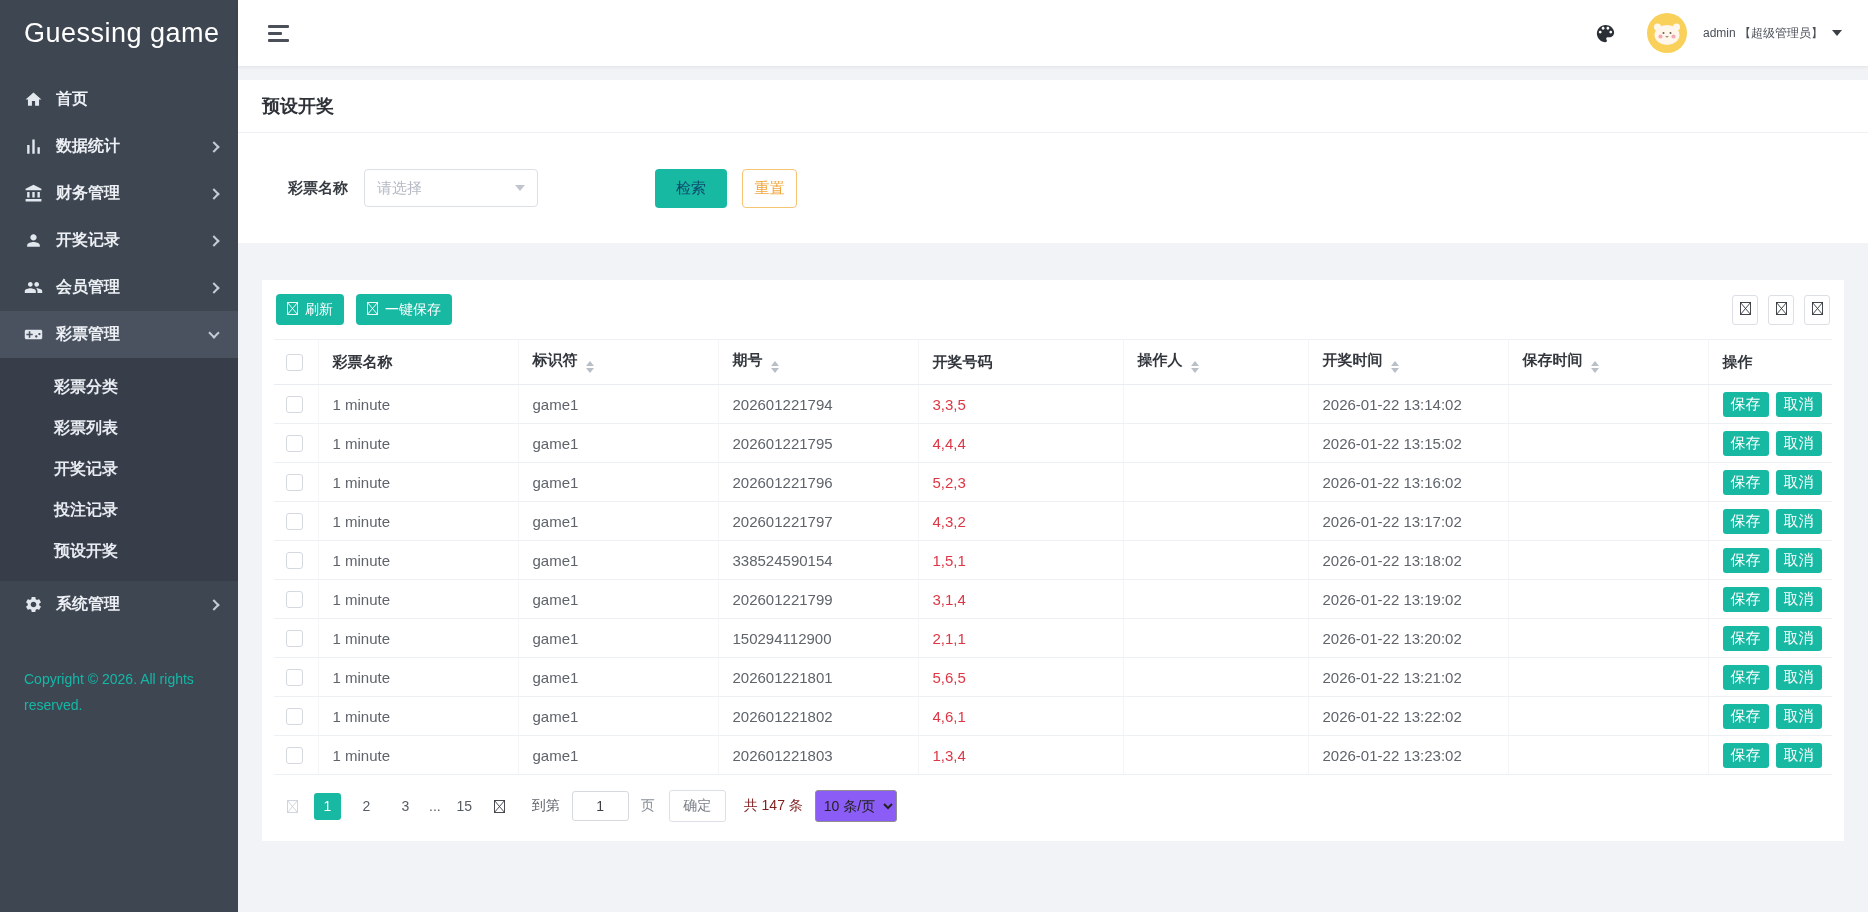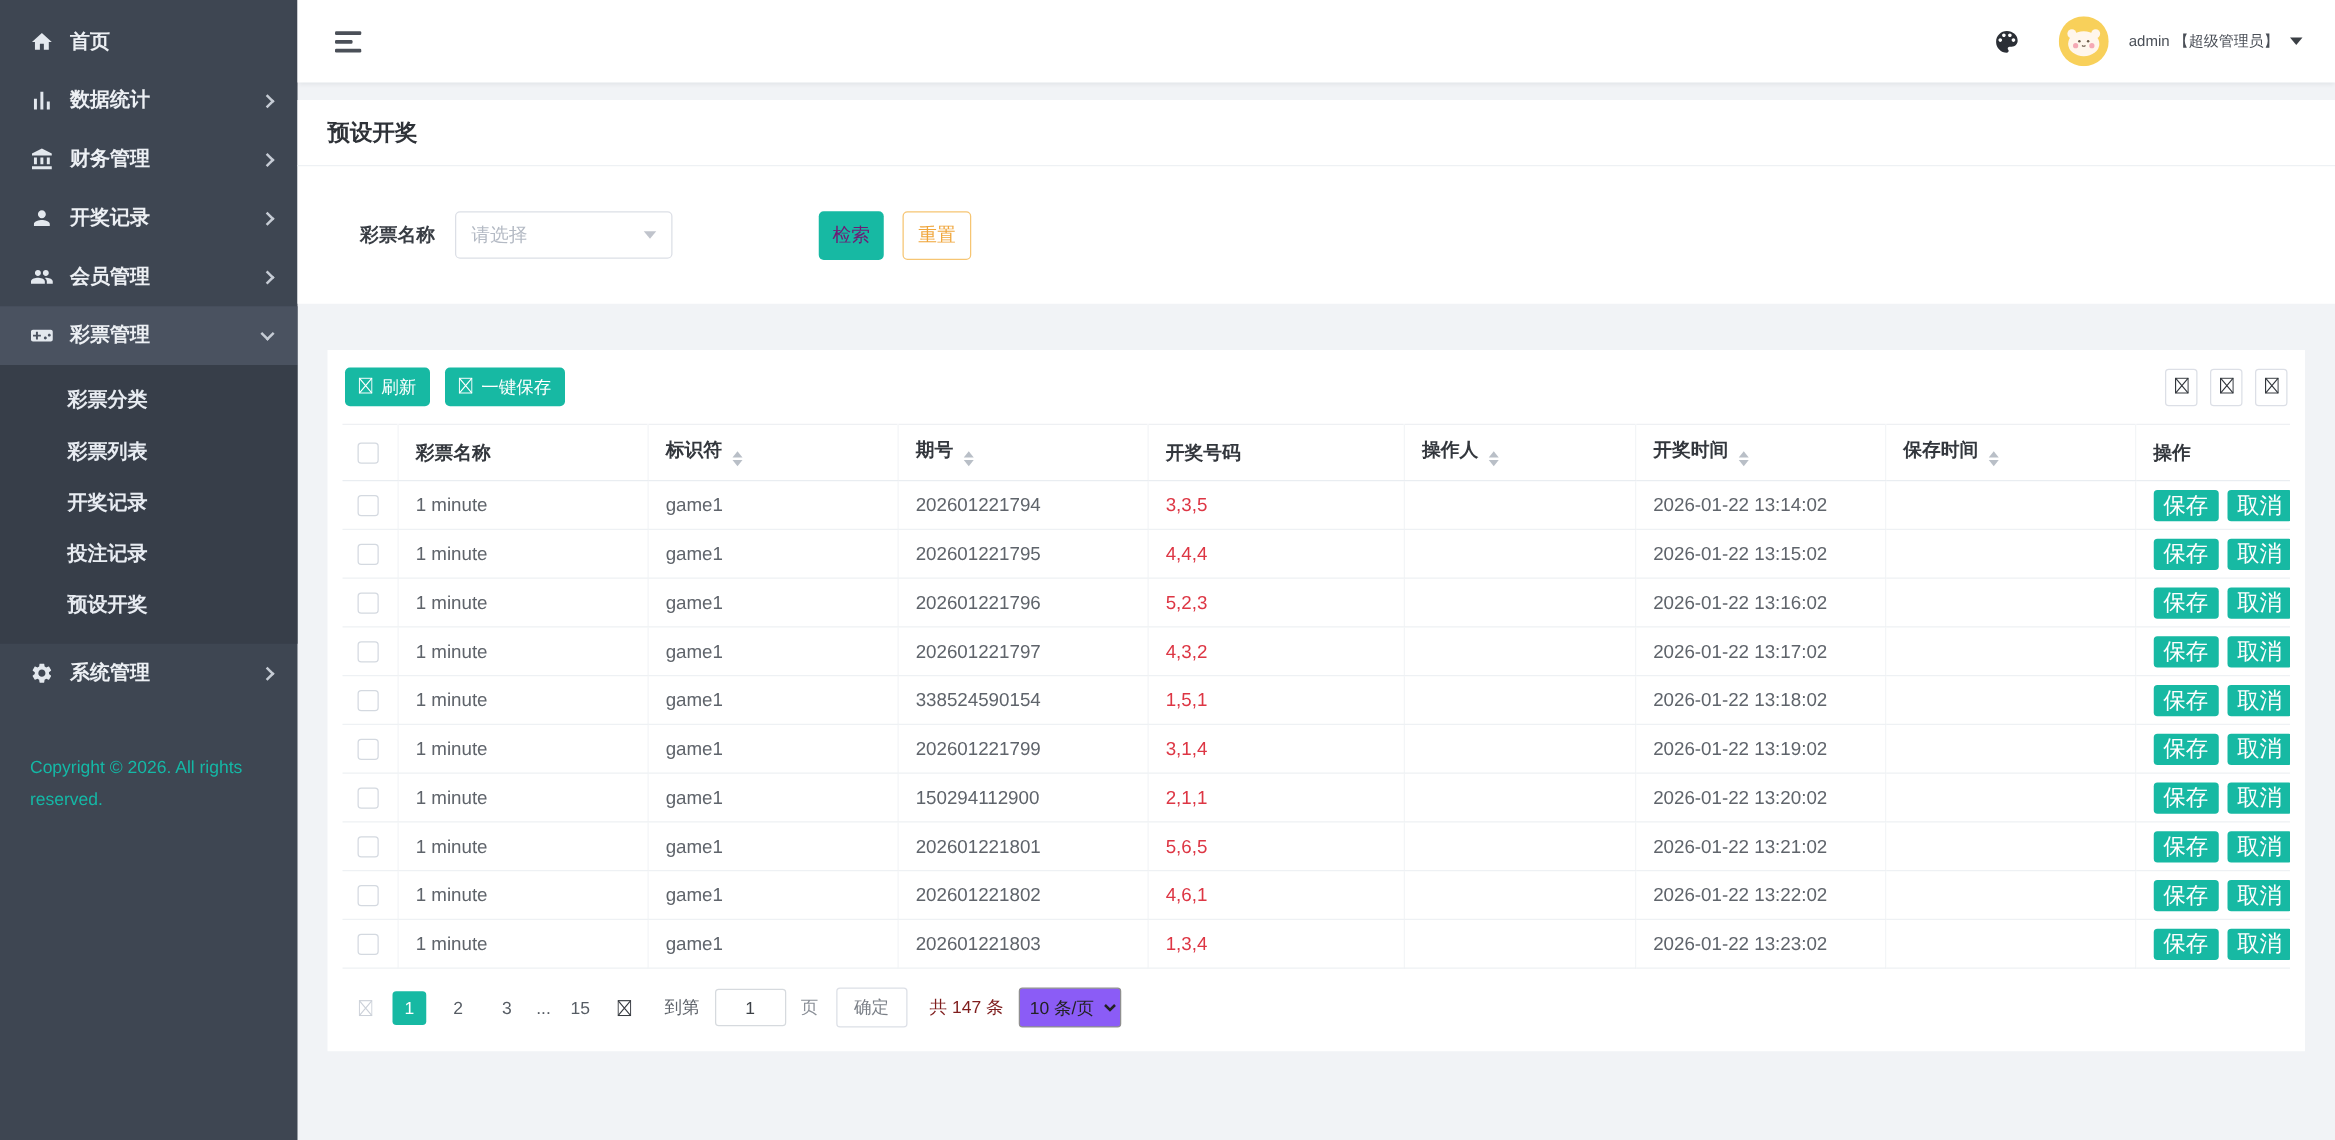--- a/index.html
+++ b/index.html
@@ -34,21 +34,21 @@
   .username { font-size:12px; color:#4a4f57; cursor:pointer; }
   .caret-dn { width:0; height:0; border-left:5px solid transparent; border-right:5px solid transparent; border-top:6px solid #3b3f45; margin-left:9px; cursor:pointer; }
 
   
   .head-panel { margin-top:14px; background:#fff; }
   .panel-title { height:53px; display:flex; align-items:center; padding:0 24px; font-size:18px; font-weight:700; color:#2e3238; border-bottom:1px solid #eef1f4; }
   .filter-row { height:110px; display:flex; align-items:center; padding-left:50px; }
   .filter-label { font-size:15px; font-weight:600; color:#383d44; margin-right:16px; }
   .select-box { width:174px; height:38px; border:1px solid #dcdfe6; border-radius:4px; background:#fff; display:flex; align-items:center; padding:0 12px; font-size:15px; color:#b4bac4; cursor:pointer; }
   .select-caret { margin-left:auto; width:0; height:0; border-left:5px solid transparent; border-right:5px solid transparent; border-top:6px solid #c0c4cc; }
-  .btn-search { margin-left:117px; width:52px; height:39px; background:var(--accent,#17b9a3); color:#701a75; border:none; border-radius:4px; font-size:15px; cursor:pointer; }
+  .btn-search { margin-left:117px; width:72px; height:39px; background:var(--accent,#17b9a3); color:#0c4a6e; border:none; border-radius:4px; font-size:15px; cursor:pointer; }
   .btn-reset { margin-left:15px; width:55px; height:39px; background:#fff; color:var(--warning,#f0a63c); border:1px solid var(--warning-border,#f6c573); border-radius:4px; font-size:15px; cursor:pointer; }
 
   
   .card { margin:37px 24px 0; background:#fff; padding:14px 12px 0; }
   .toolbar { display:flex; align-items:center; padding:0 2px 14px; }
   .btn-tool { height:31px; background:var(--accent,#17b9a3); color:#fff; border:none; border-radius:4px; padding:0 11px; font-size:14px; display:inline-flex; align-items:center; gap:7px; margin-right:12px; cursor:pointer; }
   .tb-spacer { flex:1; }
   .icon-btn { width:26px; height:30px; border:1px solid #dcdfe6; border-radius:3px; background:#fff; color:#33373d; display:inline-flex; align-items:center; justify-content:center; margin-left:10px; cursor:pointer; }
   .tofu { display:inline-block; }
 
@@ -57,21 +57,21 @@
   td { height:39px; padding:0 14px; font-size:15px; color:#5f646b; border-bottom:1px solid #eef1f4; border-right:1px solid #f3f5f7; white-space:nowrap; overflow:hidden; }
   th:last-child, td:last-child { border-right:none; }
   .cb-col { width:44px; }
   .cb-cell { padding:0 0 0 12px; }
   .cb { width:17px; height:17px; border:1px solid #d4d9e0; border-radius:3px; background:#fff; display:inline-block; vertical-align:middle; cursor:pointer; }
   .num-red { color:var(--danger,#dd3644); }
   .sort { display:inline-flex; flex-direction:column; gap:2px; margin-left:8px; vertical-align:-1px; cursor:pointer; }
   .sort i { display:block; width:0; height:0; border-left:4px solid transparent; border-right:4px solid transparent; }
   .sort .up { border-bottom:5px solid #b9bfc7; }
   .sort .dn { border-top:5px solid #b9bfc7; }
-  .btn-row { height:25px; padding:0 8px; font-size:18px; background:var(--accent,#17b9a3); color:#fff; border:none; border-radius:3px; margin-right:7px; cursor:pointer; }
+  .btn-row { height:25px; padding:0 8px; font-size:15px; background:var(--accent,#17b9a3); color:#fff; border:none; border-radius:3px; margin-right:7px; cursor:pointer; }
 
   
   .pagination { display:flex; align-items:center; padding:15px 2px 19px; font-size:14px; color:#5f646b; }
   .pg-tofu { display:inline-flex; align-items:center; justify-content:center; width:22px; height:27px; margin:0 5px; cursor:pointer; }
   .pg-tofu.disabled { color:#ccd1d9; cursor:default; }
   .pg-tofu.dark { color:#383c42; }
   .page-btn { min-width:27px; height:27px; display:inline-flex; align-items:center; justify-content:center; border-radius:3px; margin:0 6px; color:#565c64; cursor:pointer; padding:0 4px; }
   .page-btn.active { background:var(--accent,#17b9a3); color:#fff; }
   .pg-ellipsis { margin:0 4px; color:#565c64; }
   .goto-label { margin-left:16px; }
@@ -80,20 +80,21 @@
   .confirm-btn { width:57px; height:32px; background:#fff; border:1px solid #dcdfe6; border-radius:3px; color:#7a7f87; font-size:14px; margin-right:18px; cursor:pointer; }
   .total { margin-right:12px; color:#7f1d1d; }
   .page-size-select { height:32px; border:1px solid #8f8f8f; border-radius:3px; background:#8b5cf6; font-size:14px; color:#222; padding:0 4px; cursor:pointer; }
 </style>
 </head>
 <body>
 
 <div class="app">
 
   <aside class="sidebar">
+    <div class="logo">Guessing game</div>
     <nav class="menu" id="menu">
         <div class="menu-item">
           <svg viewBox="0 0 24 24">
             <path d="M12 3 2 12h3v8h5v-6h4v6h5v-8h3z"></path>
           </svg>
           <span>首页</span>
         </div>
         <div class="menu-item">
           <svg viewBox="0 0 24 24">
             <path d="M4 10h3v11H4zM10.5 3h3v18h-3zM17 13h3v8h-3z"></path>

